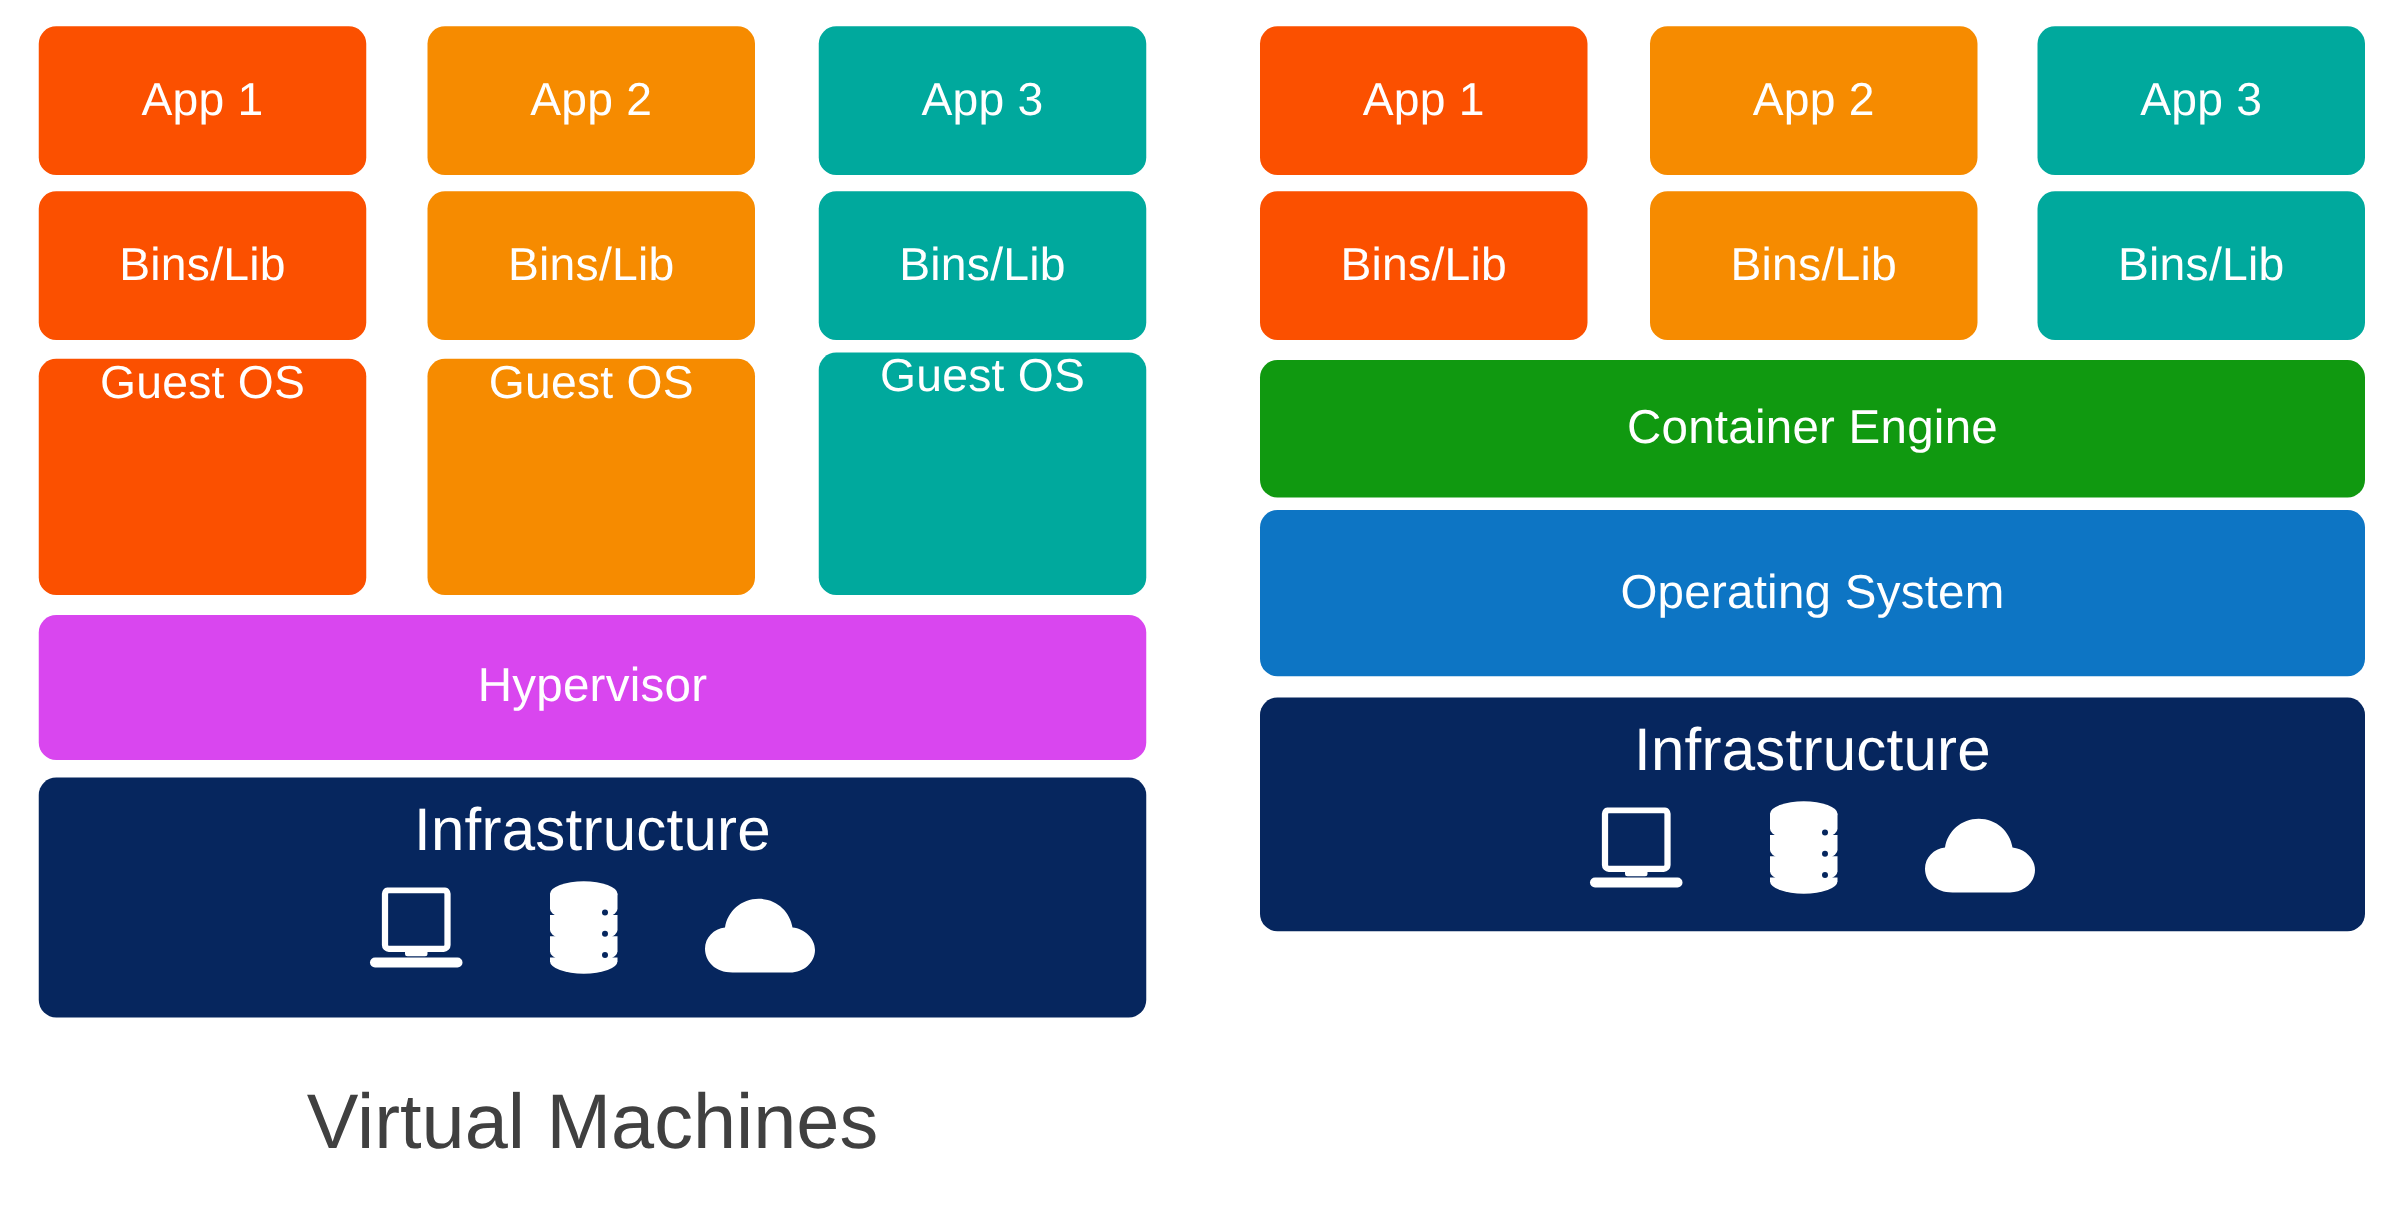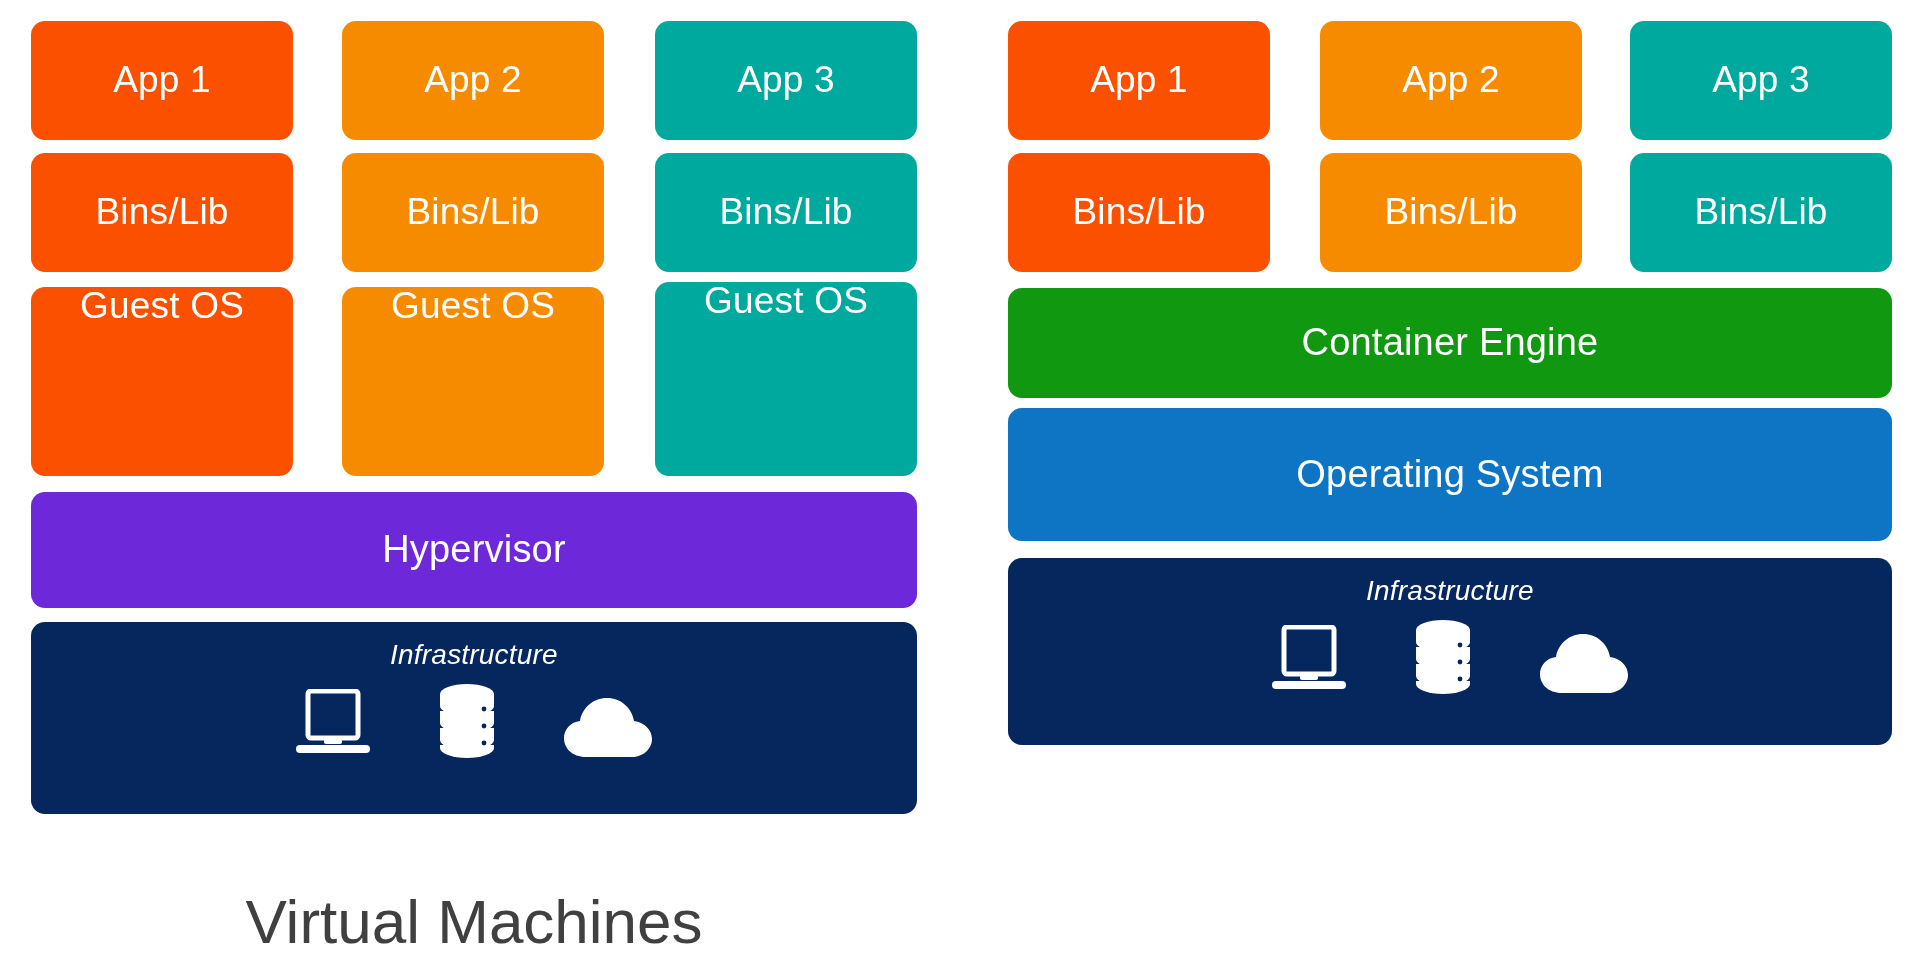--- a/index.html
+++ b/index.html
@@ -49,40 +49,39 @@
   
   .bar .label { font-size: 38px; }
 
   
   .infra {
     flex-direction: column;
     align-items: center;
     justify-content: flex-start;
     padding-top: 18px;
   }
-  .infra .label { font-size: 28px; font-style: italic; }
+  .infra .label { font-size: 48px; }
   .infra .icon-row {
     display: flex;
     align-items: flex-end;
     justify-content: center;
     gap: 66px;
     margin-top: 14px;
   }
   .infra .icon-row svg { display: block; }
 
   .caption {
     position: absolute;
     color: #404040;
     font-family: "Liberation Sans", sans-serif;
     font-size: 62px;
     font-weight: 400;
     text-align: center;
     white-space: nowrap;
     user-select: none;
-    margin-top: 24px;
   }
 </style>
 </head>
 <body>
 
 <div id="stage">
 
   <div class="box tile app" style="left:31px; top:21px; width:262px; height:119px; background:#FB5000;">
     <span class="label">App 1</span>
   </div>
@@ -106,21 +105,21 @@
   <div class="box tile app" style="left:655px; top:21px; width:262px; height:119px; background:#00A99D;">
     <span class="label">App 3</span>
   </div>
   <div class="box tile bins" style="left:655px; top:153px; width:262px; height:119px; background:#00A99D;">
     <span class="label">Bins/Lib</span>
   </div>
   <div class="box tile guest" style="left:655px; top:282px; width:262px; height:194px; background:#00A99D;">
     <span class="label">Guest OS</span>
   </div>
 
-  <div class="box bar" style="left:31px; top:492px; width:886px; height:116px; background:#6d28d9;">
+  <div class="box bar" style="left:31px; top:492px; width:886px; height:116px; background:#d946ef;">
     <span class="label">Hypervisor</span>
   </div>
 
   <div class="box bar infra" style="left:31px; top:622px; width:886px; height:192px; background:#06265E;">
     <span class="label">Infrastructure</span>
     <div class="icon-row">
       <span>
         <svg width="78" height="70" viewBox="0 0 78 70" aria-hidden="true">
           <rect x="14" y="2" width="50" height="47" rx="3" fill="none" stroke="#ffffff" stroke-width="5"></rect>
           <rect x="2" y="56" width="74" height="8" rx="4" fill="#ffffff"></rect>

